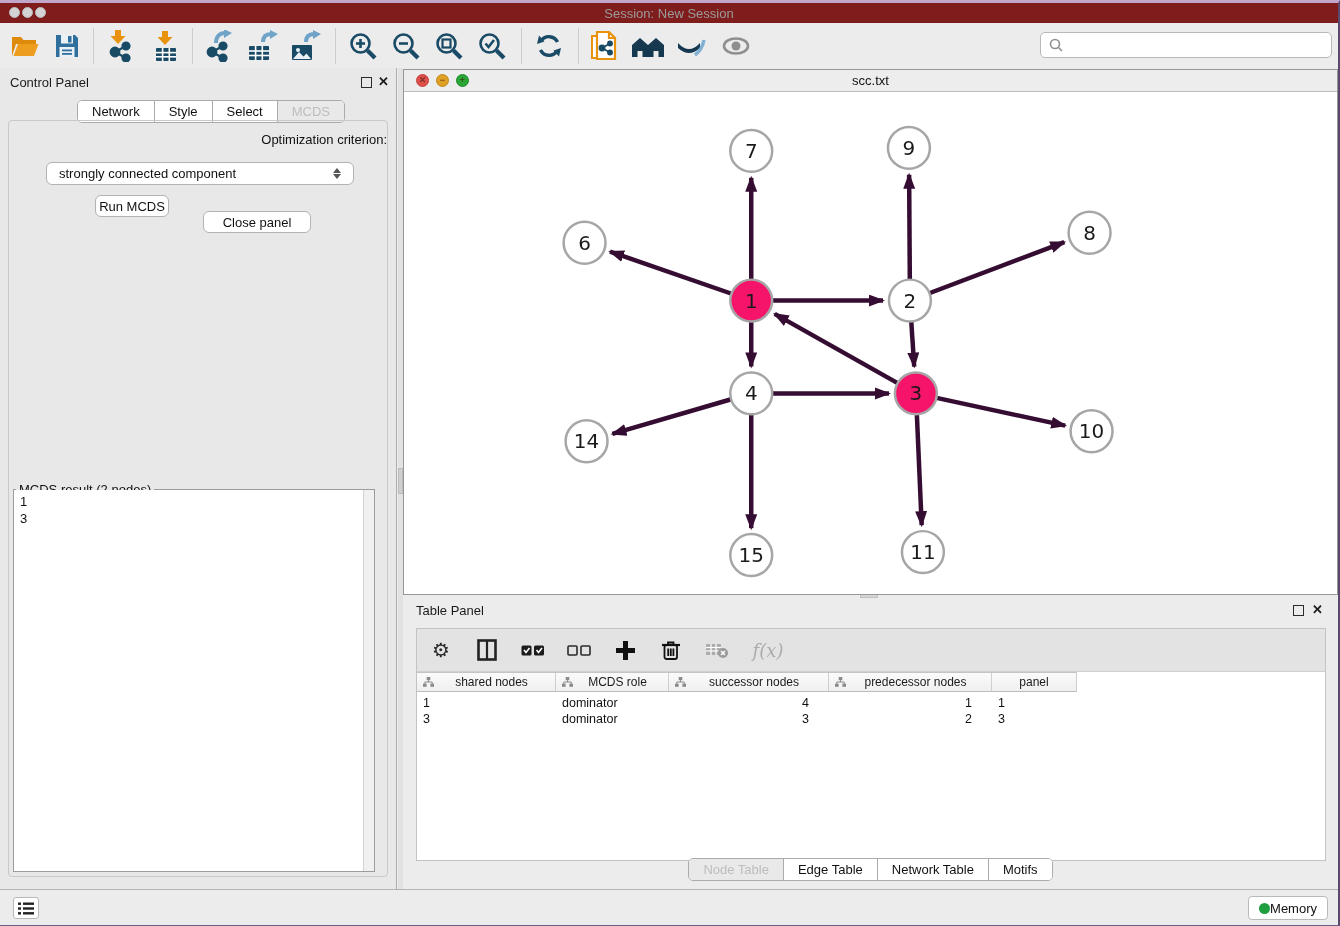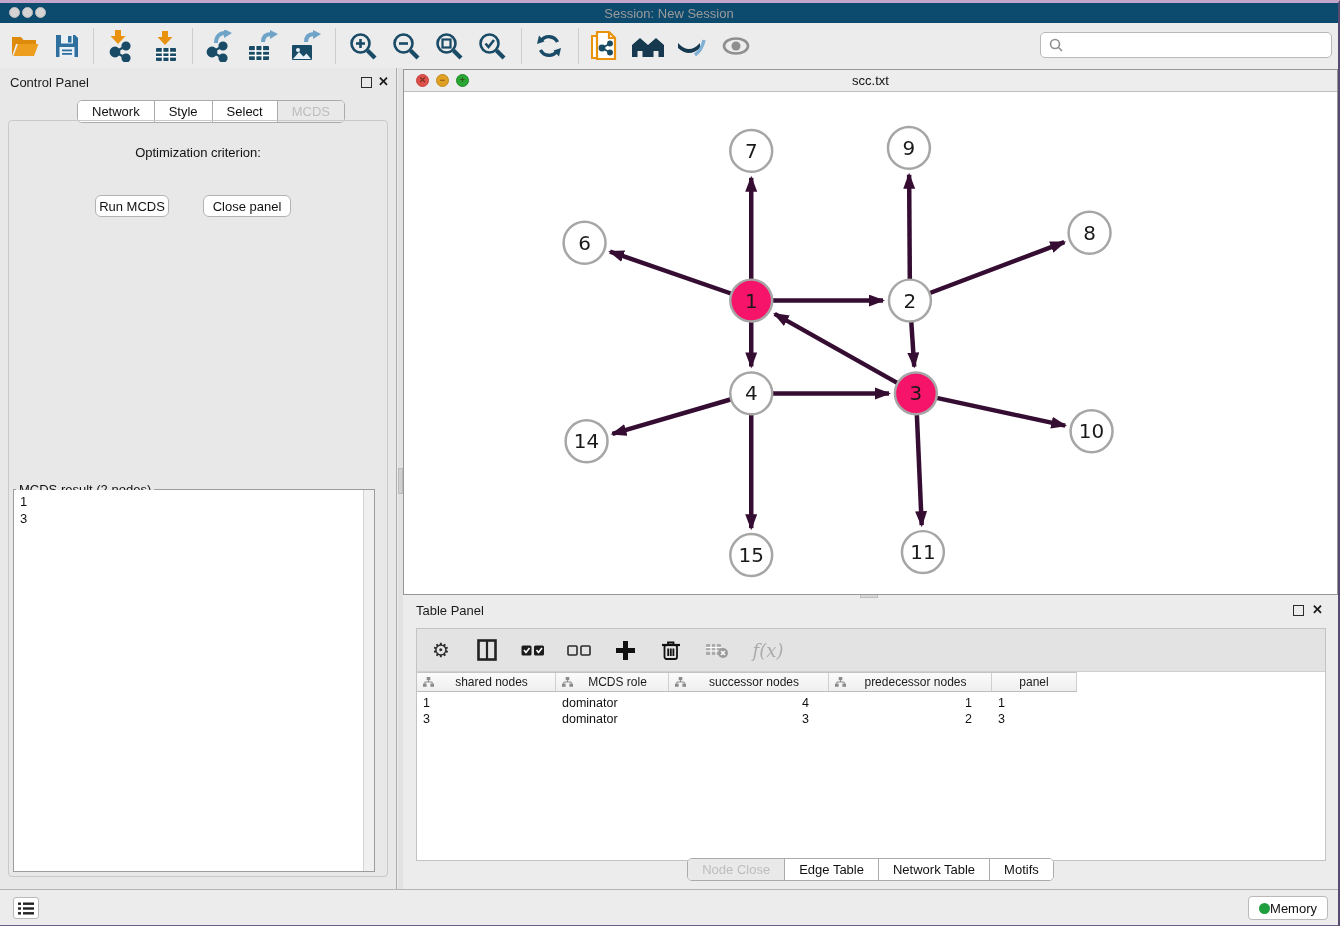--- a/index.html
+++ b/index.html
@@ -1,42 +1,42 @@
 <!DOCTYPE html>
 <html><head>
 <meta charset="utf-8">
 <style>
   * { margin:0; padding:0; box-sizing:border-box; }
   html,body { width:1340px; height:926px; }
   body { font-family:"Liberation Sans", sans-serif; background:#ECECEC; position:relative; overflow:hidden; }
   #app { position:absolute; inset:0; border-top:3px solid #C2A7CB; border-right:2px solid #574A6E; border-bottom:1px solid #6B5D85; background:#ECECEC; }
 
   
-  .titlebar { position:absolute; left:0; right:0; top:0; height:20px; background:#0c4a6e; }
+  .titlebar { position:absolute; left:0; right:0; top:0; height:20px; background:#7f1d1d; }
   .titlebar .dot { position:absolute; top:4px; width:11px; height:11px; border-radius:50%; background:#D4D4D4; border:1px solid #BBB; }
   .title-text { position:absolute; left:0; right:0; top:3px; text-align:center; font-size:13px; color:#9B9B9B; }
 
   
   .toolbar { position:absolute; left:0; right:0; top:20px; height:45px; background:#ECECEC; }
   .tbicon { position:absolute; top:6px; width:34px; height:34px; display:flex; align-items:center; justify-content:center; }
   .tbsep  { position:absolute; top:5px; height:36px; border-left:1px solid #CDCDCD; }
   .searchbox { position:absolute; left:1040px; top:9px; width:292px; height:26px; background:#FFF; border:1px solid #B9B9B9; border-radius:5px; display:flex; align-items:center; padding:0 8px; }
   .searchbox input { border:none; outline:none; flex:1; font-size:13px; font-family:"Liberation Sans",sans-serif; background:transparent; margin-left:6px; }
 
   
   .control-panel { position:absolute; left:0; top:65px; width:397px; bottom:36px; background:#E8E8E8; border-right:1px solid #ADADAD; }
   .panel-title { position:absolute; left:10px; top:7px; font-size:13px; color:#1b1b1b; }
   .float-btn { position:absolute; width:11px; height:11px; border:1.6px solid #2B2B2B; background:transparent; }
   .close-btn { position:absolute; font-size:13px; font-weight:bold; color:#1b1b1b; line-height:12px; }
   .seg-tabs { position:absolute; display:flex; border:1px solid #ABABAB; border-radius:5px; overflow:hidden; background:#FFF; }
   .seg-tabs .seg { font-size:13px; padding:3px 14px; border-right:1px solid #ABABAB; background:#FFF; color:#111; white-space:nowrap; }
   .seg-tabs .seg:last-child { border-right:none;text-align:center; }
   .seg-tabs .seg.selected { background:#E9E9E9; color:#BDBDBD; }
   .cp-inner { position:absolute; left:8px; right:8px; top:52px; bottom:12px; border:1px solid #C9C9C9; border-radius:4px; }
-  .opt-label { position:absolute; left:0; right:0; top:24px; text-align:center; font-size:13px; color:#111; }
+  .opt-label { position:absolute; left:0; right:0; top:11px; text-align:right; font-size:13px; color:#111; }
   .cp-select { position:absolute; left:37px; top:41px; width:308px; height:23px; background:#FFF; border:1px solid #B3B3B3; border-radius:6px; font-size:13px; display:flex; align-items:center; padding:0 12px; color:#111; }
   .cp-select .updown { margin-left:auto; display:flex; flex-direction:column; gap:1px; }
   .cp-select .updown i { width:0; height:0; border-left:4px solid transparent; border-right:4px solid transparent; }
   .cp-select .updown i.up { border-bottom:5px solid #555; }
   .cp-select .updown i.down { border-top:5px solid #555; }
   .cp-btn { position:absolute; height:22px; background:#FFF; border:1px solid #B3B3B3; border-radius:6px; font-size:13px; color:#111; font-family:"Liberation Sans",sans-serif; }
   .mcds-fieldset { position:absolute; left:4px; right:12px; top:368px; bottom:4px; border:1px solid #9C9C9C; background:#FFF; }
   .mcds-legend { position:absolute; top:-8px; left:2px; background:#E8E8E8; font-size:13px; padding:0 3px; color:#111; }
   .mcds-list { position:absolute; inset:0; background:#FFF; padding:3px 6px; font-size:13px; line-height:17px; color:#111; }
   .mcds-scroll { position:absolute; right:0; top:0; bottom:0; width:11px; background:#F0F0F0; border-left:1px solid #D4D4D4; }
@@ -280,23 +280,30 @@
     <div class="seg-tabs" style="left:77px; top:32px;">
       <span class="seg">Network</span>
       <span class="seg">Style</span>
       <span class="seg">Select</span>
       <span class="seg selected">MCDS</span>
     </div>
 
     <div class="cp-inner">
       <div class="opt-label">Optimization criterion:</div>
 
+      <div class="cp-select">
+        <span>strongly connected component</span>
+        <span class="updown">
+            <i class="up"></i>
+            <i class="down"></i>
+          </span>
+      </div>
 
       <button class="cp-btn" style="left:86px; top:74px; width:74px;">Run MCDS</button>
-      <button class="cp-btn" style="left:194px; top:74px; width:88px;">Close panel</button>
+      <button class="cp-btn" style="left:194px; top:90px; width:108px;">Close panel</button>
 
       <div class="mcds-fieldset">
         <span class="mcds-legend">MCDS result (2 nodes)</span>
         <div class="mcds-list">
           <div>1</div>
           <div>3</div>
         </div>
         <div class="mcds-scroll"></div>
       </div>
     </div>
@@ -504,21 +511,21 @@
         <div class="cell" style="width:139px">3</div>
         <div class="cell" style="width:113px">dominator</div>
         <div class="cell num" style="width:160px">3</div>
         <div class="cell num" style="width:163px">2</div>
         <div class="cell" style="width:85px">3</div>
       </div>
     </div>
 
     <div class="tp-tabs-wrap">
       <div class="seg-tabs" style="position:static">
-        <span class="seg selected">Node Close</span>
+        <span class="seg selected">Node Table</span>
         <span class="seg">Edge Table</span>
         <span class="seg">Network Table</span>
         <span class="seg">Motifs</span>
       </div>
     </div>
   </div>
 
   <div class="statusbar">
     <span class="status-left-btn">
       <svg width="16" height="13" viewBox="0 0 16 13">

